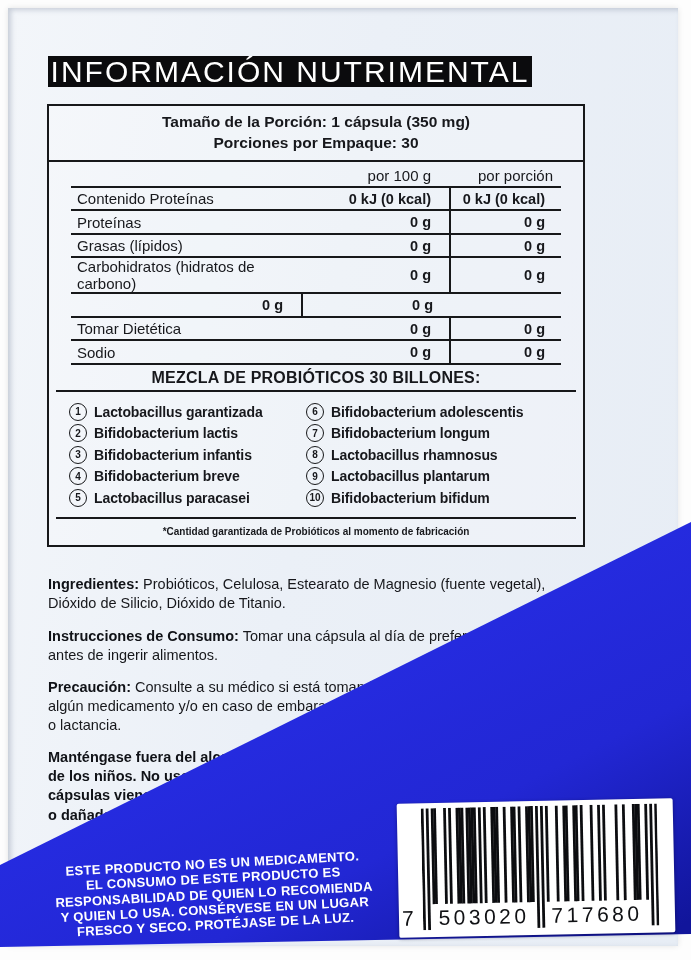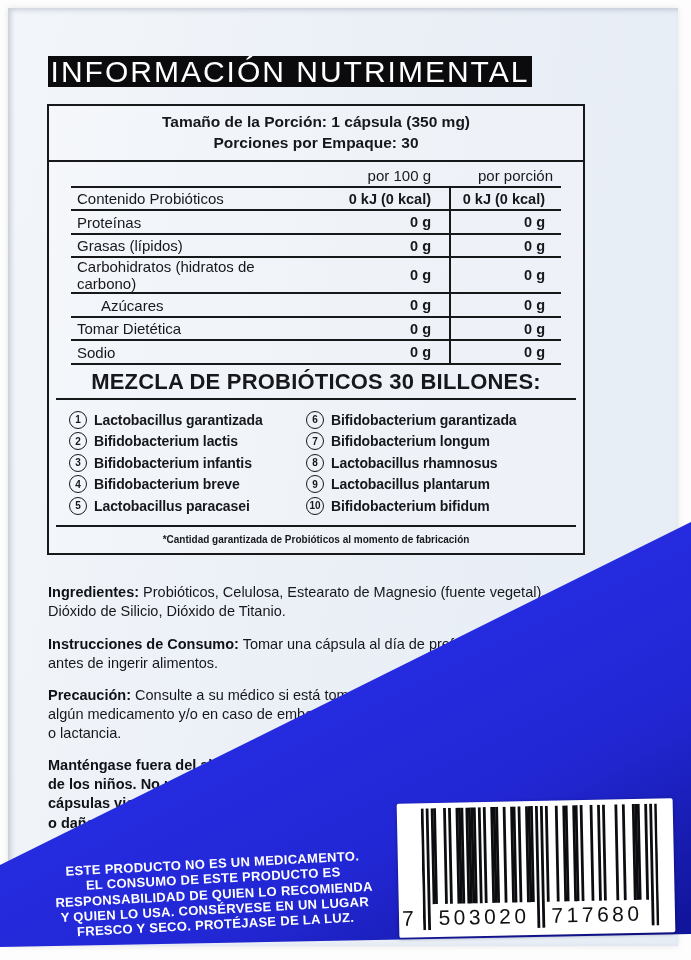--- a/index.html
+++ b/index.html
@@ -22,21 +22,21 @@
         border-bottom:2px solid #17181a;}
   .trow>div{display:flex;align-items:center;min-height:21.5px;font-size:15px;}
   .thead>div{min-height:22px;align-items:flex-end;padding-bottom:2px;}
   .c1{padding-left:6px;}
   .c1.ind{padding-left:30px;}
   .c2{justify-content:flex-end;padding-right:18px;}
   .c3{justify-content:flex-end;padding-right:16px;}
   .thead .c3{padding-right:8px;}
   .databody .c3{border-left:2px solid #17181a;}
   .databody .c2,.databody .c3{font-weight:600;font-size:14.5px;}
-  .mezcla{margin:0 7px;text-align:center;font-weight:800;font-size:22px;letter-spacing:.2px;
+  .mezcla{margin:0 7px;text-align:center;font-weight:800;font-size:16px;letter-spacing:.2px;
           padding:4px 0 3px;border-bottom:2.5px solid #17181a;}
   .probio{margin:0 7px;display:grid;grid-template-columns:237px 1fr;grid-auto-flow:column;
           grid-template-rows:repeat(5,21.5px);align-items:center;
           padding:9px 0 9px 13px;border-bottom:2.5px solid #17181a;}
   .pb-item{display:flex;align-items:center;gap:7px;font-size:14px;font-weight:600;letter-spacing:-.1px;}
   .pb-num{width:16px;height:16px;border:1.7px solid #17181a;border-radius:50%;flex:0 0 auto;
           display:flex;align-items:center;justify-content:center;font-size:10px;font-weight:700;}
   .footnote{text-align:center;font-weight:700;font-size:10px;padding:7px 4px 8px;}
   
   .text-col{margin:28px 0 0 40px;width:540px;font-size:14.5px;line-height:1.32;}
@@ -78,41 +78,40 @@
     </div>
 
     <div class="tbl">
       <div class="trow thead">
         <div class="c1"></div>
         <div class="c2">por 100 g</div>
         <div class="c3">por porción</div>
       </div>
       <div class="databody" id="rows">
           <div class="trow">
-            <div class="c1">Contenido Probióticos</div>
+            <div class="c1">Contenido Proteínas</div>
             <div class="c2">0 kJ (0 kcal)</div>
             <div class="c3">0 kJ (0 kcal)</div>
           </div>
           <div class="trow">
             <div class="c1">Proteínas</div>
             <div class="c2">0 g</div>
             <div class="c3">0 g</div>
           </div>
           <div class="trow">
             <div class="c1">Grasas (lípidos)</div>
             <div class="c2">0 g</div>
             <div class="c3">0 g</div>
           </div>
           <div class="trow">
             <div class="c1">Carbohidratos (hidratos de carbono)</div>
             <div class="c2">0 g</div>
             <div class="c3">0 g</div>
           </div>
           <div class="trow">
-            <div class="c1 ind">Azúcares</div>
             <div class="c2">0 g</div>
             <div class="c3">0 g</div>
           </div>
           <div class="trow">
             <div class="c1">Tomar Dietética</div>
             <div class="c2">0 g</div>
             <div class="c3">0 g</div>
           </div>
           <div class="trow">
             <div class="c1">Sodio</div>
@@ -139,21 +138,21 @@
         <div class="pb-item">
           <span class="pb-num">4</span>
           <span>Bifidobacterium breve</span>
         </div>
         <div class="pb-item">
           <span class="pb-num">5</span>
           <span>Lactobacillus paracasei</span>
         </div>
         <div class="pb-item">
           <span class="pb-num">6</span>
-          <span>Bifidobacterium garantizada</span>
+          <span>Bifidobacterium adolescentis</span>
         </div>
         <div class="pb-item">
           <span class="pb-num">7</span>
           <span>Bifidobacterium longum</span>
         </div>
         <div class="pb-item">
           <span class="pb-num">8</span>
           <span>Lactobacillus rhamnosus</span>
         </div>
         <div class="pb-item">

